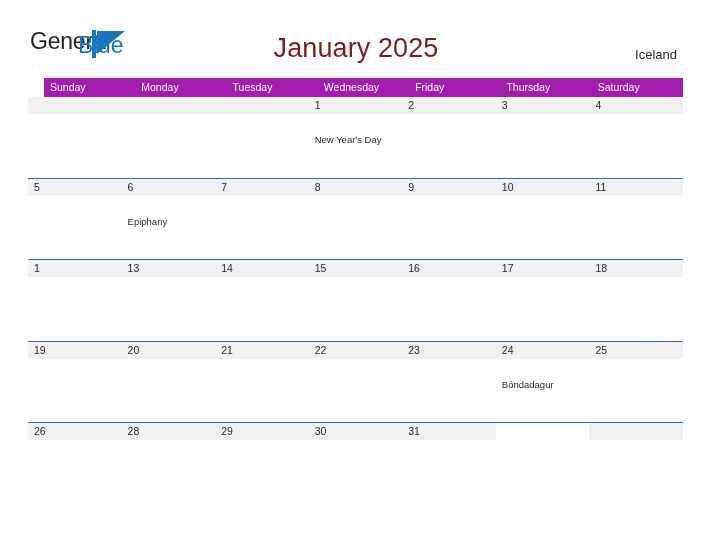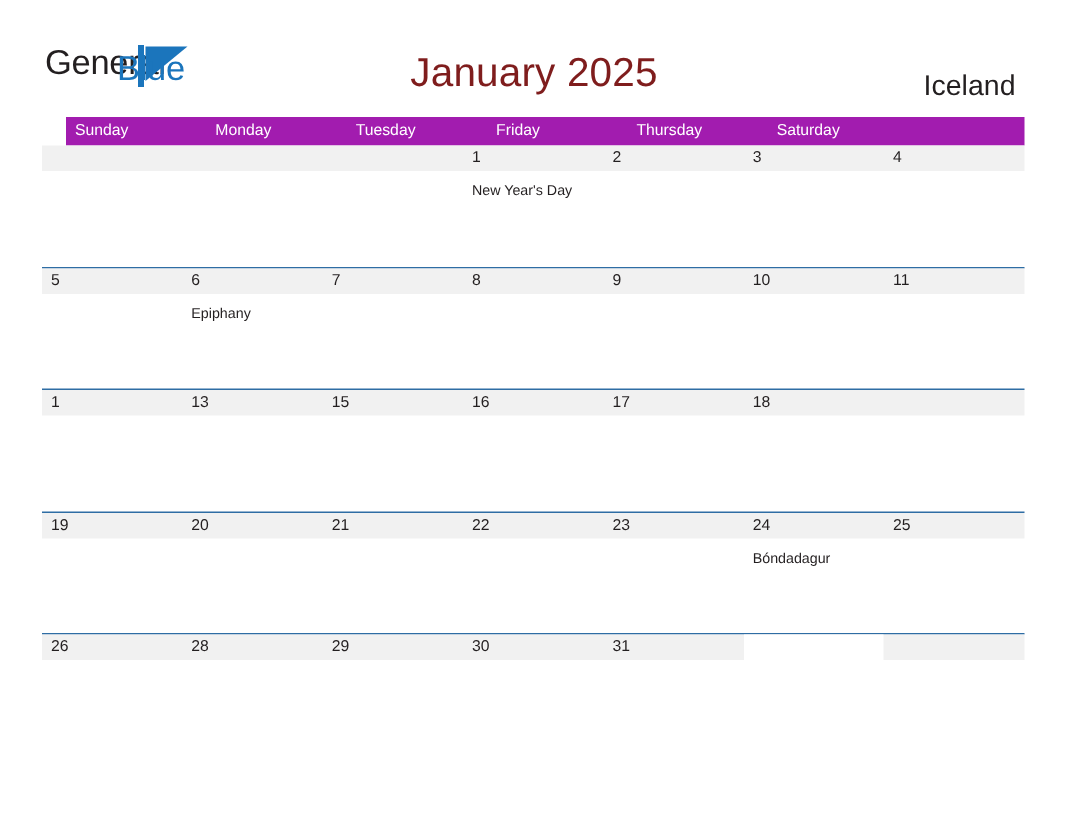--- a/index.html
+++ b/index.html
@@ -67,21 +67,21 @@
     font-family: "Liberation Sans", sans-serif;
     font-weight: normal;
     margin: 0;
     letter-spacing: 0.1px;
   }
 
   .region-label {
     position: absolute;
     right: 35px;
     top: 47px;
-    font-size: 19px;
+    font-size: 13px;
     color: #231f20;
     font-family: "Liberation Sans", sans-serif;
   }
 
   
   .calendar {
     position: absolute;
     left: 28px;
     top: 78px;
     width: 655px;
@@ -134,21 +134,21 @@
   }
   .day-number {
     font-size: 10.5px;
     line-height: 17px;
     color: #231f20;
     font-family: "Liberation Sans", sans-serif;
     display: block;
     height: 17px;
   }
   .day-events {
-    padding-top: 7px;
+    padding-top: 19px;
   }
   .event {
     font-size: 9.5px;
     line-height: 13px;
     color: #231f20;
     font-family: "Liberation Sans", sans-serif;
     white-space: nowrap;
   }
   .day-cell.blank .band-cover {
     position: absolute;
@@ -178,20 +178,21 @@
   <h1 class="calendar-title">January 2025</h1>
 
   <div class="region-label">Iceland</div>
 </div>
 
 <div class="calendar">
   <div class="weekday-header" id="weekday-header">
       <div class="weekday-cell">Sunday</div>
       <div class="weekday-cell">Monday</div>
       <div class="weekday-cell">Tuesday</div>
+      <div class="weekday-cell">Wednesday</div>
       <div class="weekday-cell">Friday</div>
       <div class="weekday-cell">Thursday</div>
       <div class="weekday-cell">Saturday</div>
     </div>
   <div id="weeks-container">
       <div class="week-row">
         <div class="band"></div>
         <div class="cells">
           <div class="day-cell blank">
             <span class="day-number"></span>
@@ -251,20 +252,23 @@
       <div class="week-row">
         <div class="band"></div>
         <div class="cells">
           <div class="day-cell">
             <span class="day-number">1</span>
           </div>
           <div class="day-cell">
             <span class="day-number">13</span>
           </div>
           <div class="day-cell">
+            <span class="day-number">14</span>
+          </div>
+          <div class="day-cell">
             <span class="day-number">15</span>
           </div>
           <div class="day-cell">
             <span class="day-number">16</span>
           </div>
           <div class="day-cell">
             <span class="day-number">17</span>
           </div>
           <div class="day-cell">
             <span class="day-number">18</span>

